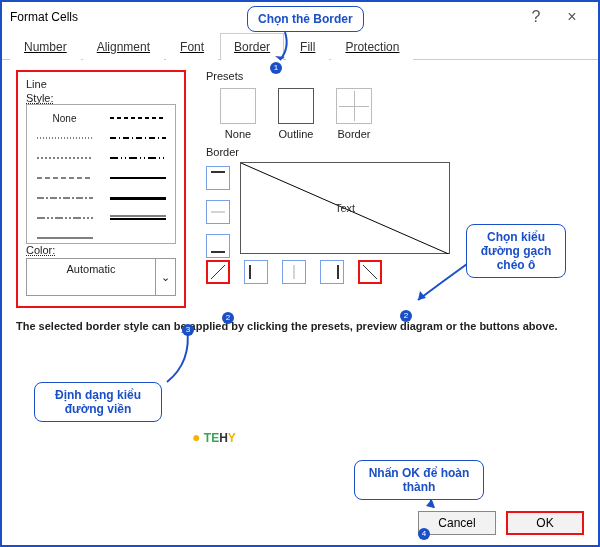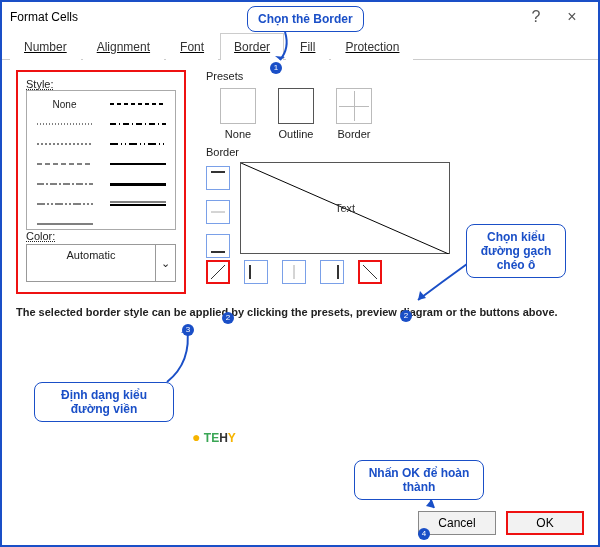--- a/index.html
+++ b/index.html
@@ -71,20 +71,21 @@
 <svg class="ptr" style="left:268px; top:28px;" width="30" height="36">
   <path d="M15 2 Q20 18 10 30" stroke="#1a4fc7" stroke-width="2" fill="none"></path>
   <path d="M10 30 l-5 -4 l10 1 z" fill="#1a4fc7"></path>
 </svg>
 <div class="marker" style="left:268px; top:60px;">1</div>
 
 <div class="content">
   <div class="row">
 
     <div class="line-box">
+      <div class="groupheading">Line</div>
       <div style="text-decoration: underline; text-decoration-style: dotted;">Style:</div>
       <div class="stylebox">
         <div class="stline">None</div>
         <div class="stline">
             <svg width="56" height="4">
               <line x1="0" y1="2" x2="56" y2="2" stroke="#000" stroke-width="2" stroke-dasharray="4 3"></line>
             </svg>
           </div>
         <div class="stline">
             <svg width="56" height="2">
@@ -222,21 +223,21 @@
                 </svg></div>
             </div>
         </div>
       </div>
     </div>
   </div>
 
   <div class="desc">The selected border style can be applied by clicking the presets, preview diagram or the buttons above.</div>
 </div>
 
-<div class="callout" style="left:32px; top:380px; width:140px;">Định dạng kiểu đường viền</div>
+<div class="callout" style="left:32px; top:380px; width:128px;">Định dạng kiểu đường viền</div>
 <svg class="ptr" style="left:155px; top:320px;" width="40" height="64">
   <path d="M10 60 Q35 40 30 5" stroke="#1a4fc7" stroke-width="2" fill="none"></path>
   <path d="M30 5 l-6 6 l10 -2 z" fill="#1a4fc7"></path>
 </svg>
 <div class="marker" style="left:180px; top:322px;">3</div>
 <div class="marker" style="left:220px; top:310px;">2</div>
 
 <div class="callout" style="left:464px; top:222px; width:100px;">Chọn kiểu đường gạch chéo ô</div>
 <svg class="ptr" style="left:410px; top:260px;" width="60" height="44">
   <path d="M55 2 Q30 20 6 38" stroke="#1a4fc7" stroke-width="2" fill="none"></path>

